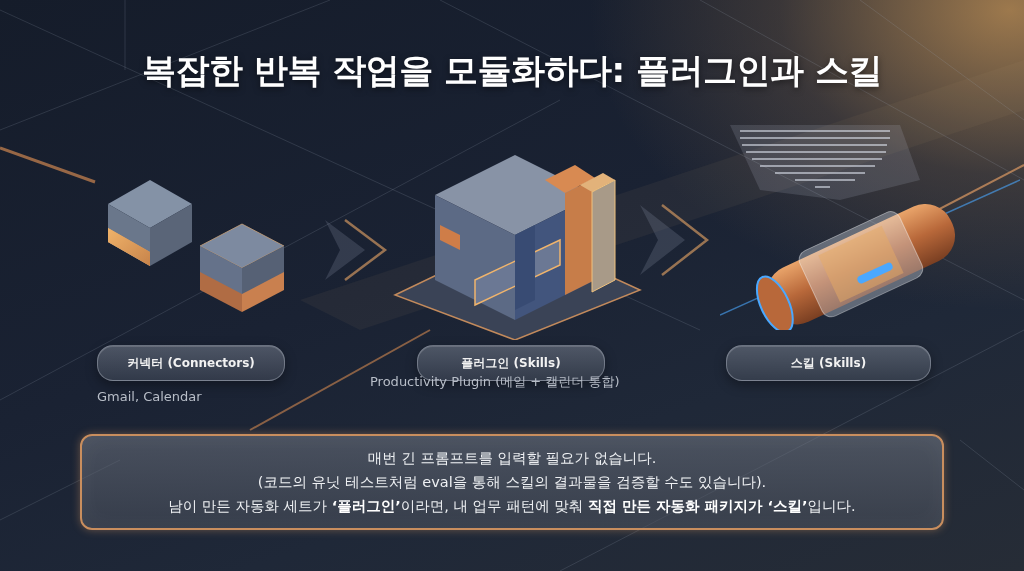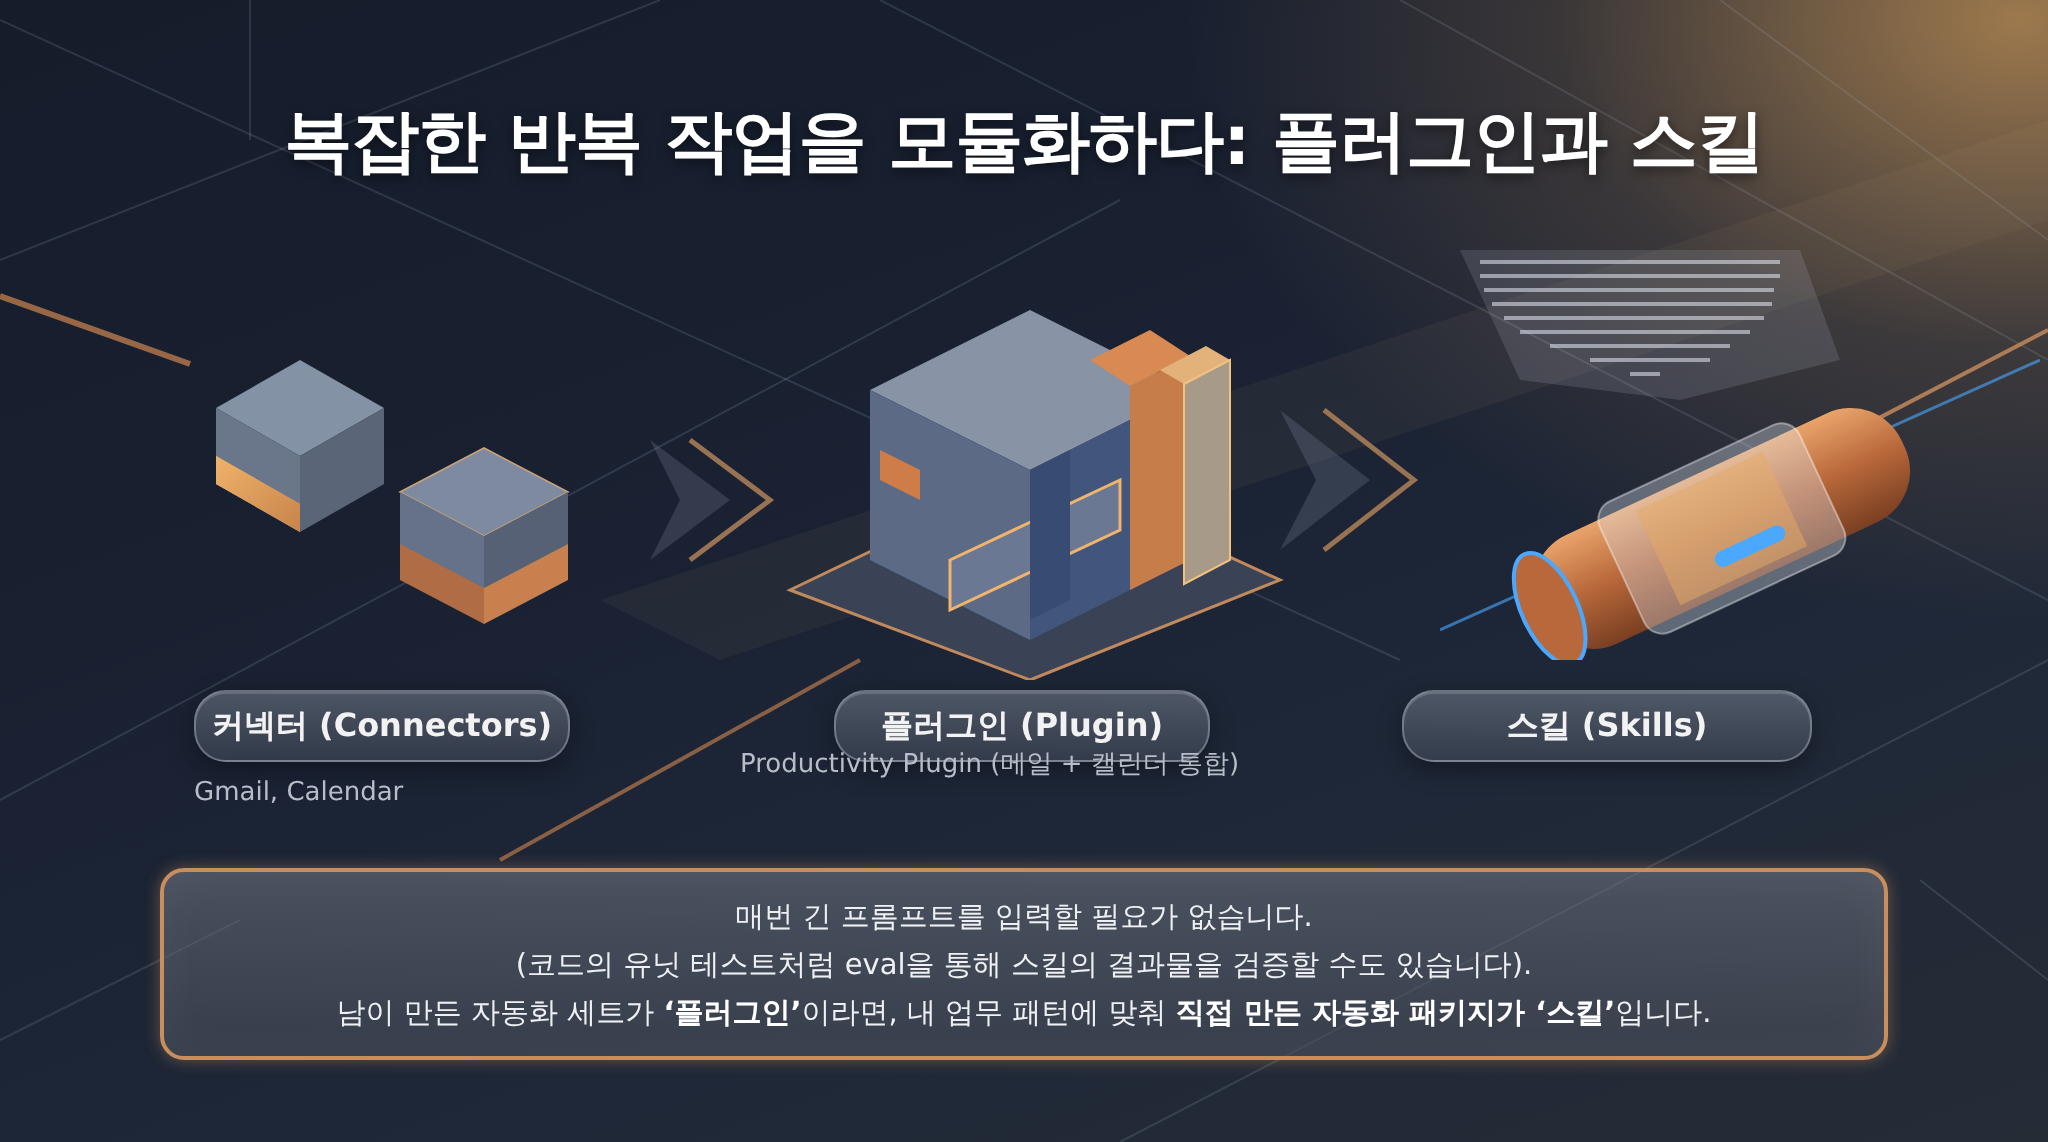--- a/index.html
+++ b/index.html
@@ -3,21 +3,21 @@
 <meta charset="utf-8">
 <style>
   html, body { margin:0; padding:0; }
   body { width:1024px; height:571px; overflow:hidden; position:relative;
     font-family: "DejaVu Sans", "Liberation Sans", sans-serif; color:#fff;
     background: radial-gradient(ellipse 420px 300px at 1010px 10px, rgba(201,150,86,0.75), rgba(120,95,70,0.35) 55%, rgba(0,0,0,0) 100%),
                 linear-gradient(160deg, #151c2a 0%, #1a2233 45%, #1f2838 70%, #262c36 100%); }
   .bg-lines { position:absolute; left:0; top:0; width:1024px; height:571px; }
   .title { position:absolute; left:0; top:48px; width:1024px; text-align:center; font-size:34px; font-weight:bold; letter-spacing:-0.5px; color:#fff; text-shadow:0 2px 6px rgba(0,0,0,0.5); }
   .art { position:absolute; }
-  .label-pill { position:absolute; height:34px; border-radius:16px; background:linear-gradient(180deg, rgba(120,128,142,0.55), rgba(70,78,92,0.55)); border:1px solid rgba(210,215,225,0.35); box-shadow:0 4px 12px rgba(0,0,0,0.35), inset 0 1px 0 rgba(255,255,255,0.15); display:flex; align-items:center; justify-content:center; font-size:16px; font-weight:bold; color:#f2f2f2; }
+  .label-pill { position:absolute; height:34px; border-radius:16px; background:linear-gradient(180deg, rgba(120,128,142,0.55), rgba(70,78,92,0.55)); border:1px solid rgba(210,215,225,0.35); box-shadow:0 4px 12px rgba(0,0,0,0.35), inset 0 1px 0 rgba(255,255,255,0.15); display:flex; align-items:center; justify-content:center; font-size:12px; font-weight:bold; color:#f2f2f2; }
   .sub { position:absolute; font-size:13px; color:#b8bec8; text-align:left; }
   .note { position:absolute; left:80px; top:434px; width:864px; height:96px; border-radius:12px;
     border:2px solid #c98e5e; background:linear-gradient(180deg, rgba(110,116,128,0.55), rgba(70,76,88,0.6));
     box-shadow:0 0 8px rgba(201,142,94,0.45), inset 0 0 24px rgba(255,255,255,0.05); box-sizing:border-box;
     display:flex; flex-direction:column; align-items:center; justify-content:center; gap:5px; font-size:14.5px; color:#eef0f3;text-align:center; }
   .note b { font-weight:bold; color:#fff; }
 </style>
 </head>
 <body>
 
@@ -115,24 +115,24 @@
     <rect x="85" y="104" width="110" height="72" rx="10" fill="rgba(220,230,240,0.35)" stroke="rgba(255,255,255,0.4)"></rect>
     <rect x="105" y="114" width="70" height="52" fill="rgba(230,170,100,0.5)"></rect>
     <rect x="130" y="150" width="38" height="8" rx="4" fill="#4aa8ff"></rect>
     <ellipse cx="45" cy="140" rx="14" ry="30" fill="#b8683a" stroke="#4aa8ff" stroke-width="2"></ellipse>
   </g>
 </svg>
 
 <div class="label-pill" style="left:97px;top:345px;width:186px">커넥터 (Connectors)</div>
 <div class="sub" style="left:97px;top:389px;width:186px">Gmail, Calendar</div>
 
-<div class="label-pill" style="left:417px;top:345px;width:186px">플러그인 (Plugin)</div>
+<div class="label-pill" style="left:417px;top:345px;width:186px">플러그인 (Skills)</div>
 <div class="sub" style="left:370px;top:373px;width:280px">Productivity Plugin (메일 + 캘린더 통합)</div>
 
-<div class="label-pill" style="left:701px;top:345px;width:203px">스킬 (Skills)</div>
+<div class="label-pill" style="left:726px;top:345px;width:203px">스킬 (Skills)</div>
 
 <div class="note">
   <div>매번 긴 프롬프트를 입력할 필요가 없습니다.</div>
   <div>(코드의 유닛 테스트처럼 eval을 통해 스킬의 결과물을 검증할 수도 있습니다).</div>
   <div>
     <span>남이 만든 자동화 세트가 </span><b>‘플러그인’</b><span>이라면, 내 업무 패턴에 맞춰 </span><b>직접 만든 자동화 패키지가 ‘스킬’</b><span>입니다.</span>
   </div>
 </div>
 
 </body></html>

